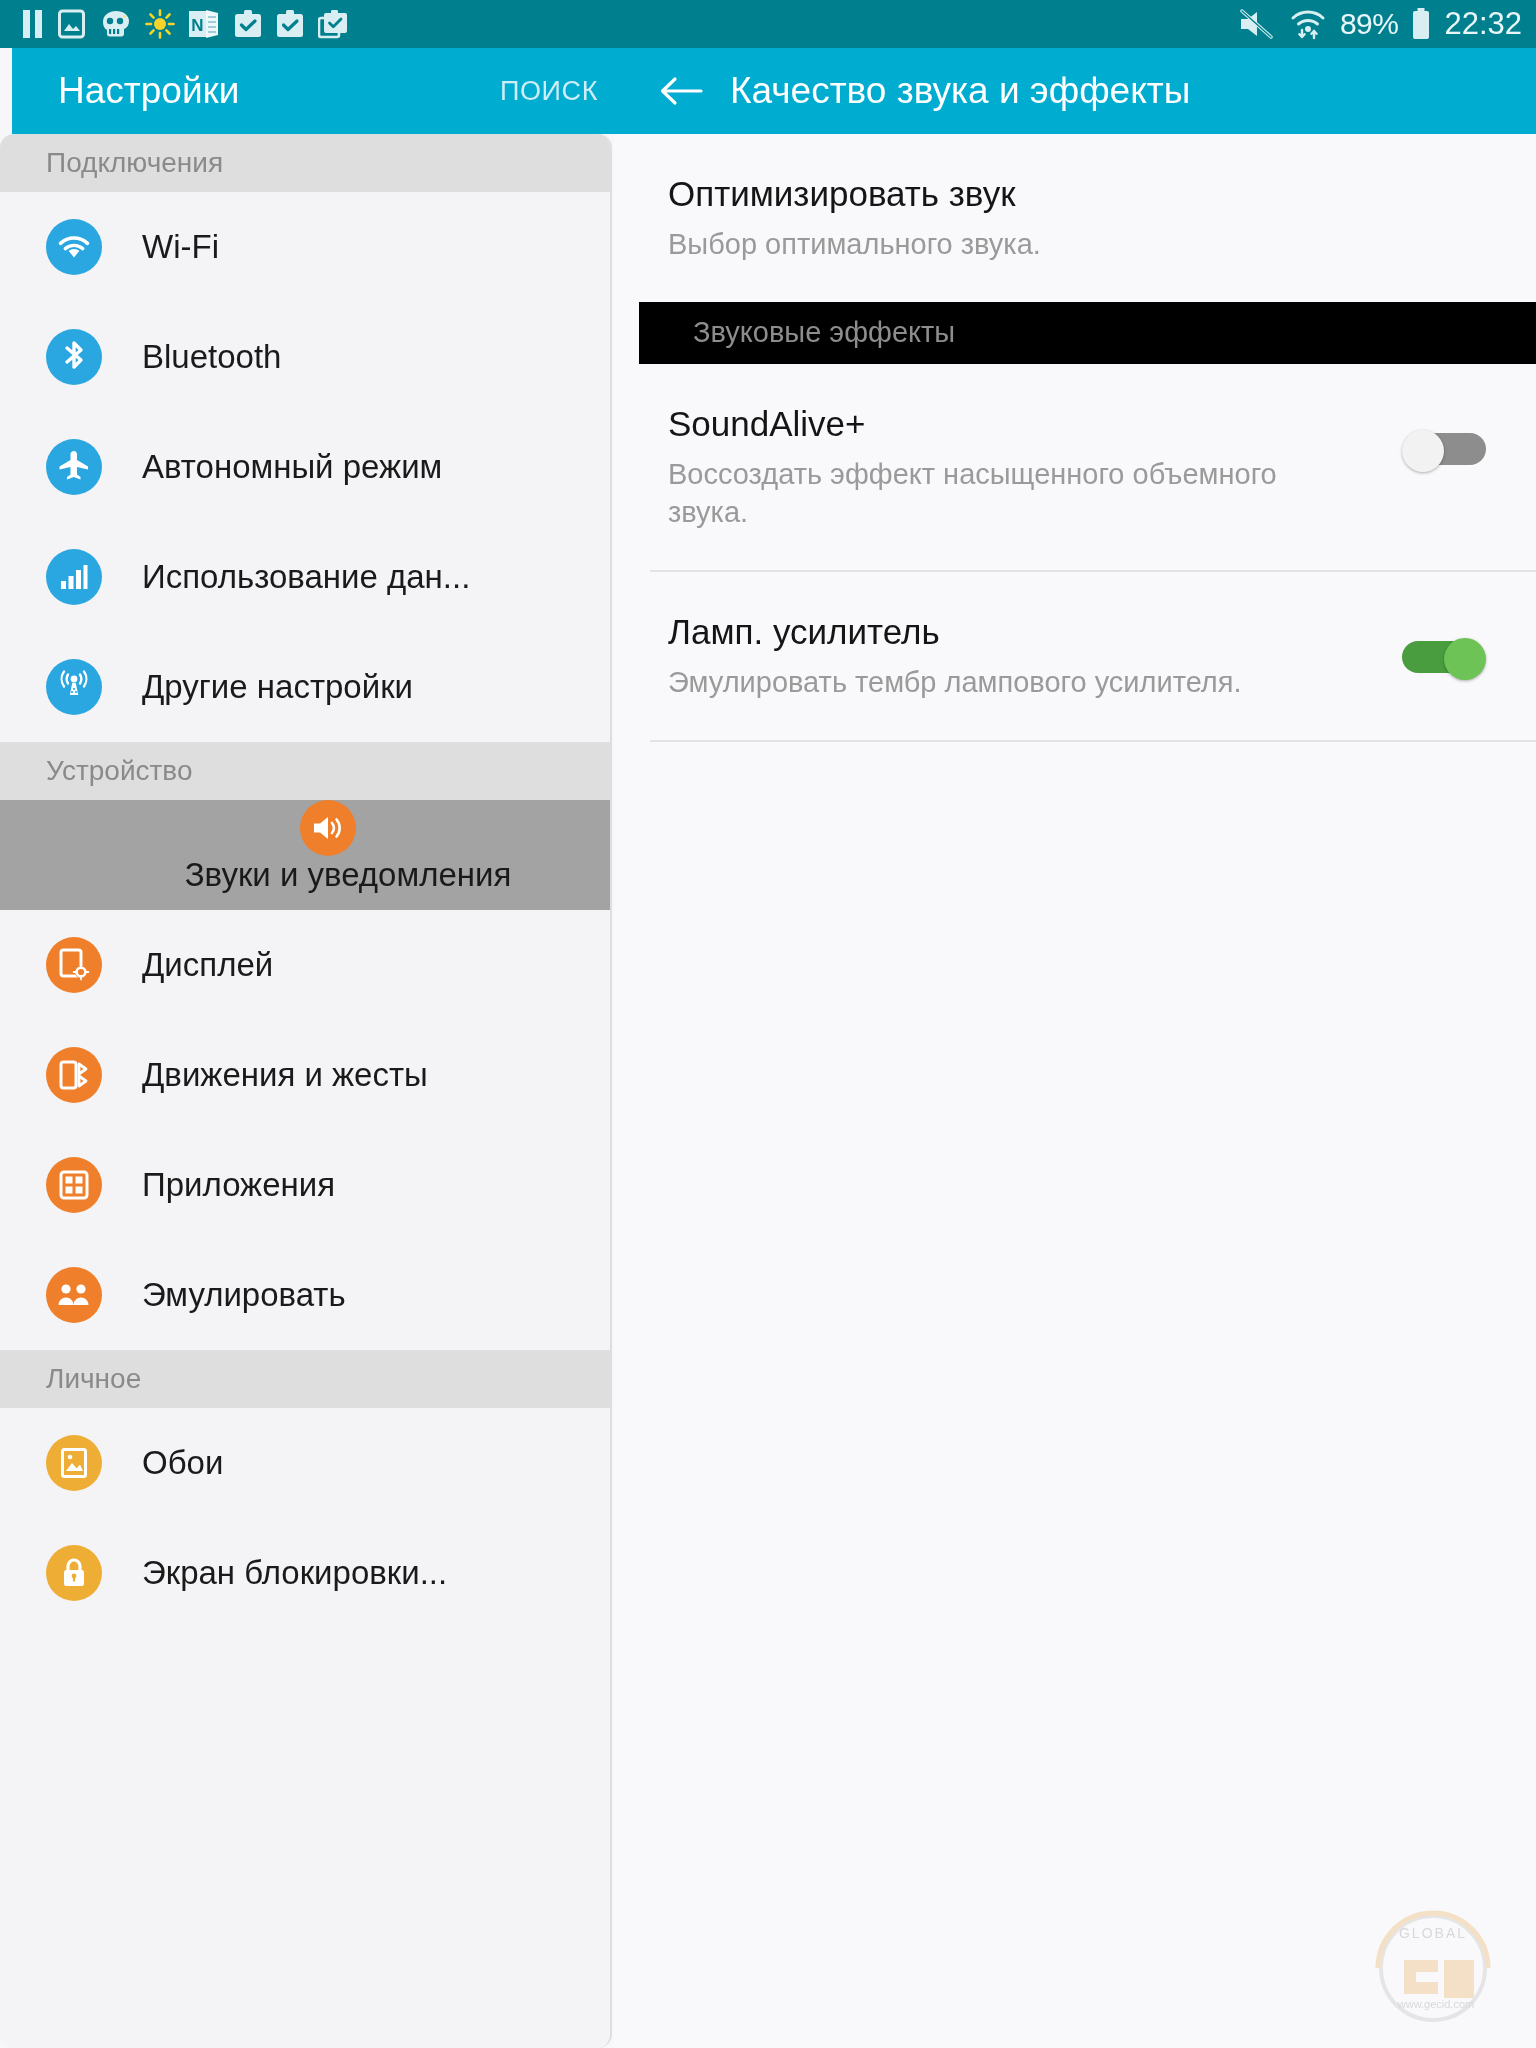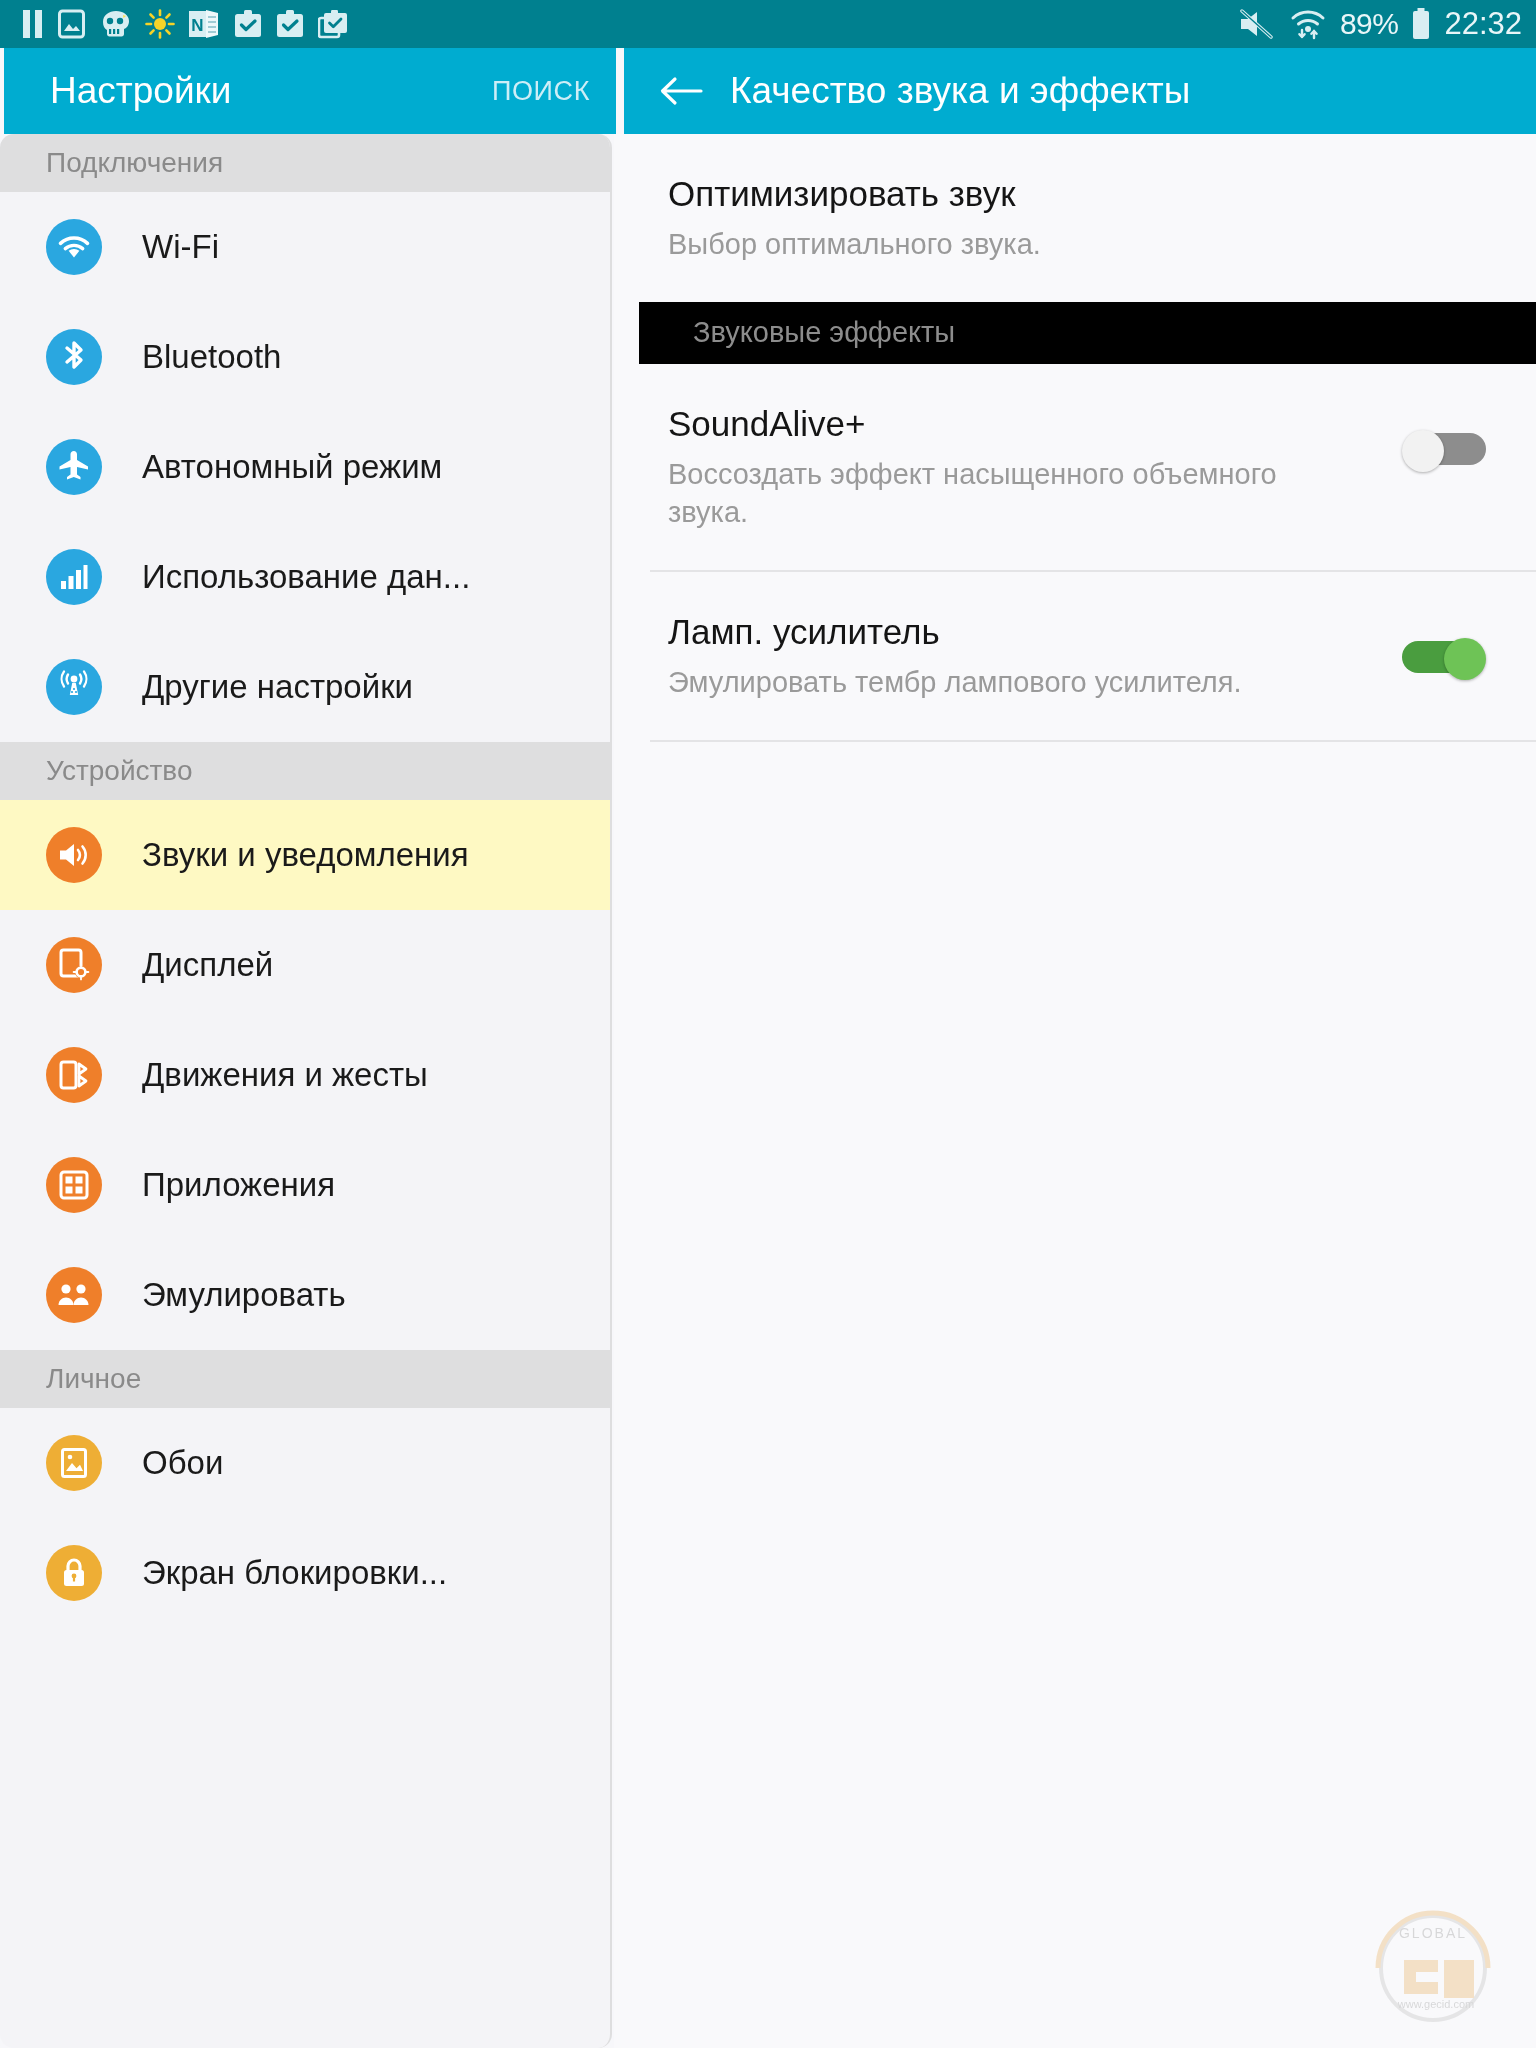--- a/index.html
+++ b/index.html
@@ -18,21 +18,21 @@
     padding:0 14px 0 22px;
   }
   .sb-left { display:flex; align-items:center; gap:14px; }
   .sb-right { margin-left:auto; display:flex; align-items:center; gap:13px; }
   .sb-icon { display:flex; align-items:center; justify-content:center; }
   .sb-pct { color:#e9f6f8; font-size:30px; letter-spacing:-0.5px; }
   .sb-time { color:#e9f6f8; font-size:31px; letter-spacing:0px; }
 
   
   .appbar-left {
-    position:absolute; top:48px; left:4px; width:612px; height:86px;
+    position:absolute; top:48px; left:12px; width:612px; height:86px;
     background:#00acd0; display:flex; align-items:center;
     padding:0 26px 0 46px;
   }
   .appbar-title { color:#ffffff; font-size:37px; font-weight:400; }
   .appbar-search {
     margin-left:auto; color:#cdeef7; font-size:27px; letter-spacing:0.6px;
   }
   .appbar-right {
     position:absolute; top:48px; left:624px; width:924px; height:86px;
     background:#00acd0; display:flex; align-items:center; padding:0 30px;
@@ -48,21 +48,21 @@
     border-radius:14px;
   }
   .sec-header {
     height:58px; background:#dededf; display:flex; align-items:center;
     padding-left:46px;
   }
   .sec-header span { color:#8a8a8a; font-size:28px; }
   .nav-item {
     height:110px; display:flex; align-items:center; padding-left:46px;
   }
-  .nav-item.selected { background:#fef9c3; }
+  .nav-item.selected { background:#a3a3a3;flex-direction:column; }
   .nav-icon {
     width:56px; height:56px; border-radius:50%;
     display:flex; align-items:center; justify-content:center;
     flex:0 0 auto;
   }
   .nav-label {
     margin-left:40px; font-size:33px; color:#1a1a1a;
     white-space:nowrap; overflow:hidden;
   }
 

